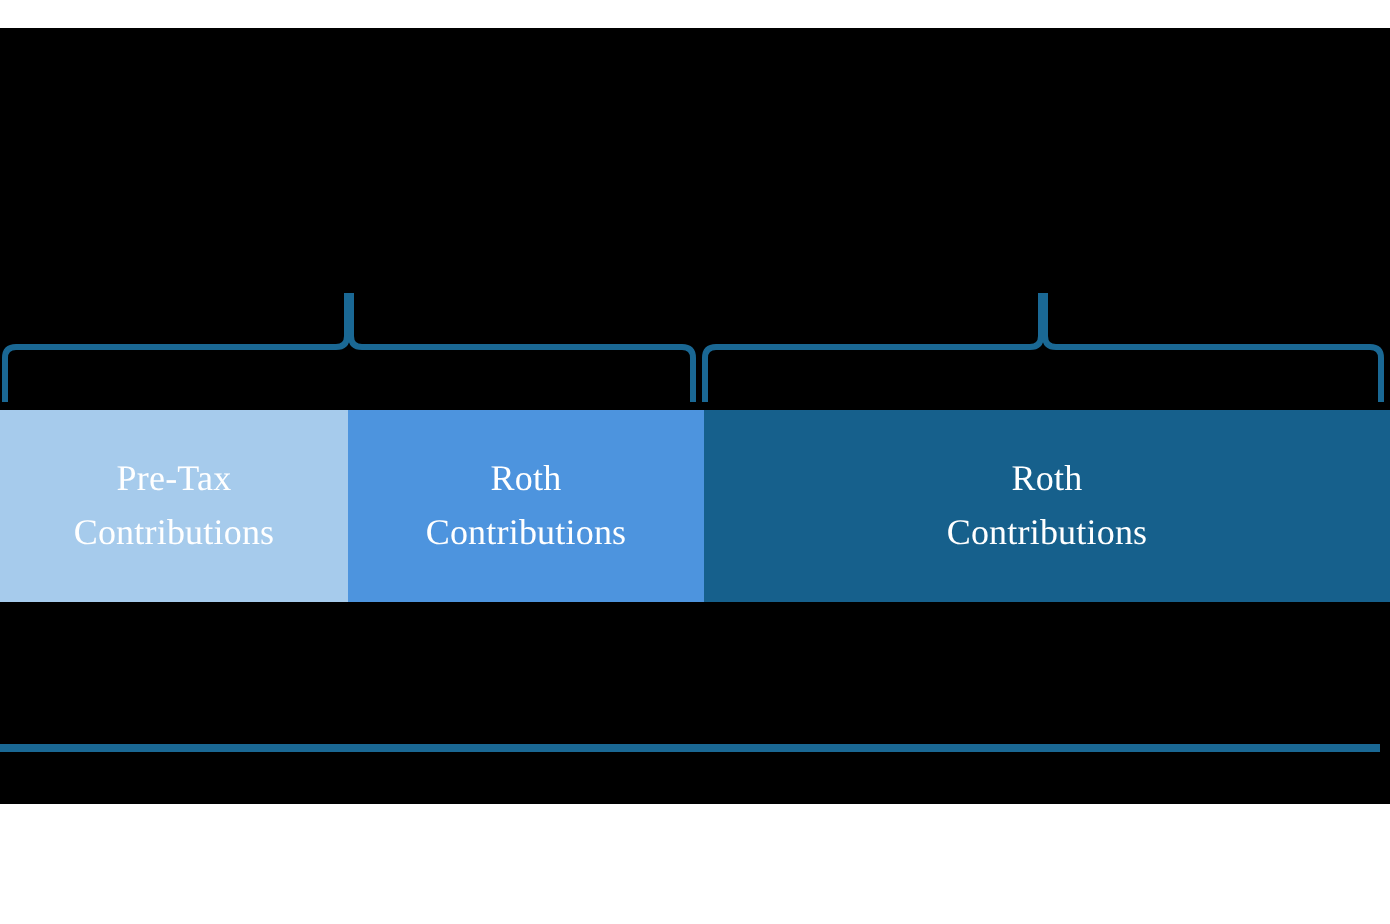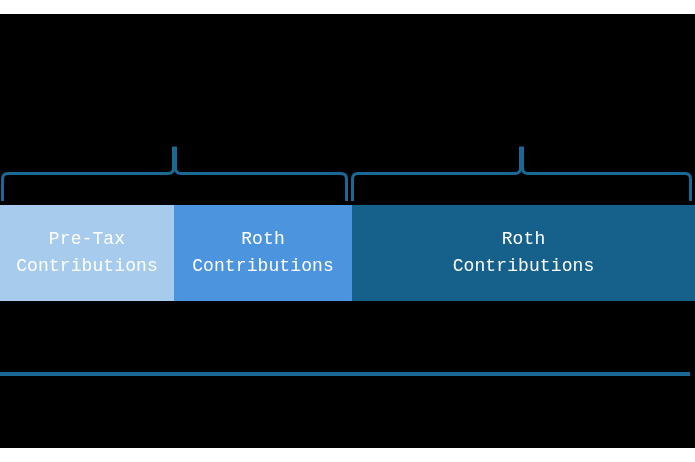--- a/index.html
+++ b/index.html
@@ -3,24 +3,24 @@
 <meta charset="utf-8">
 <style>
   html, body {
     margin: 0;
     padding: 0;
     background: #ffffff;
   }
   #canvas {
     position: relative;
     width: 695px;
-    height: 462px;
+    height: 402px;
     background: #ffffff;
     overflow: hidden;
-    font-family: Liberation Mono, monospace;
+    font-family: Liberation Serif, serif;
   }
   
   .slide-body {
     position: absolute;
     left: 0;
     top: 14px;
     width: 695px;
     height: 434px;
     background: #000000;
   }

